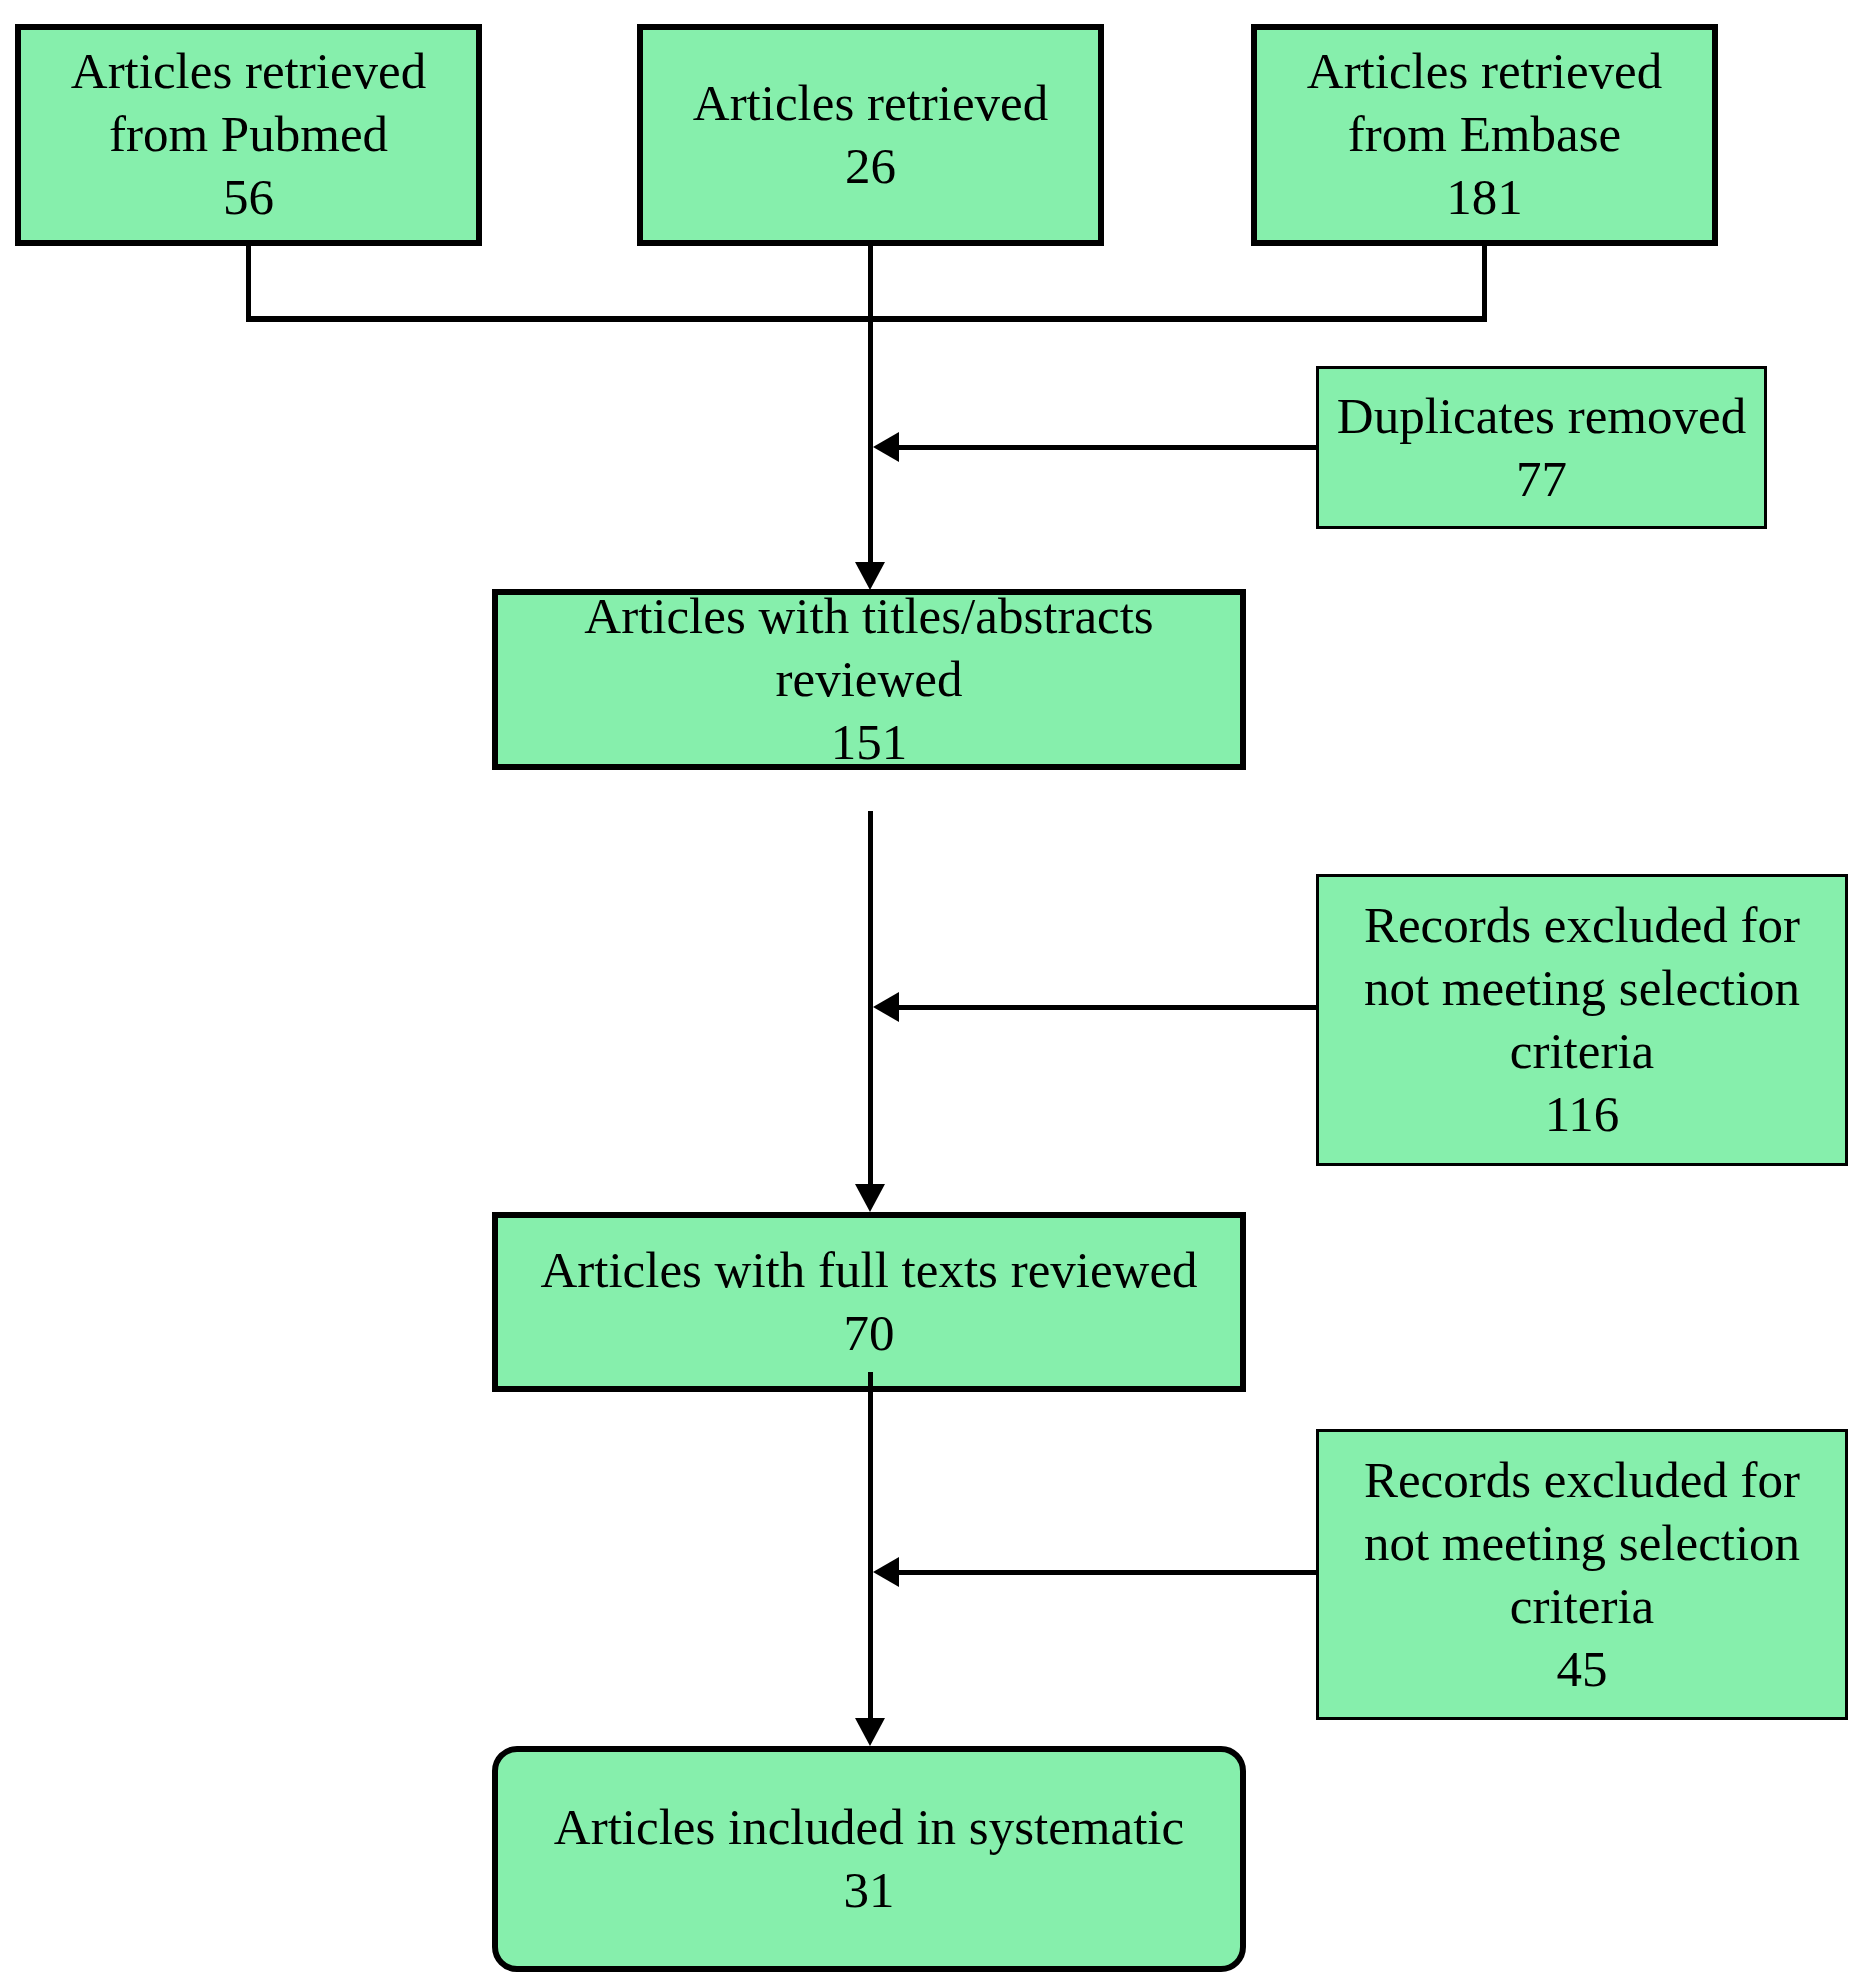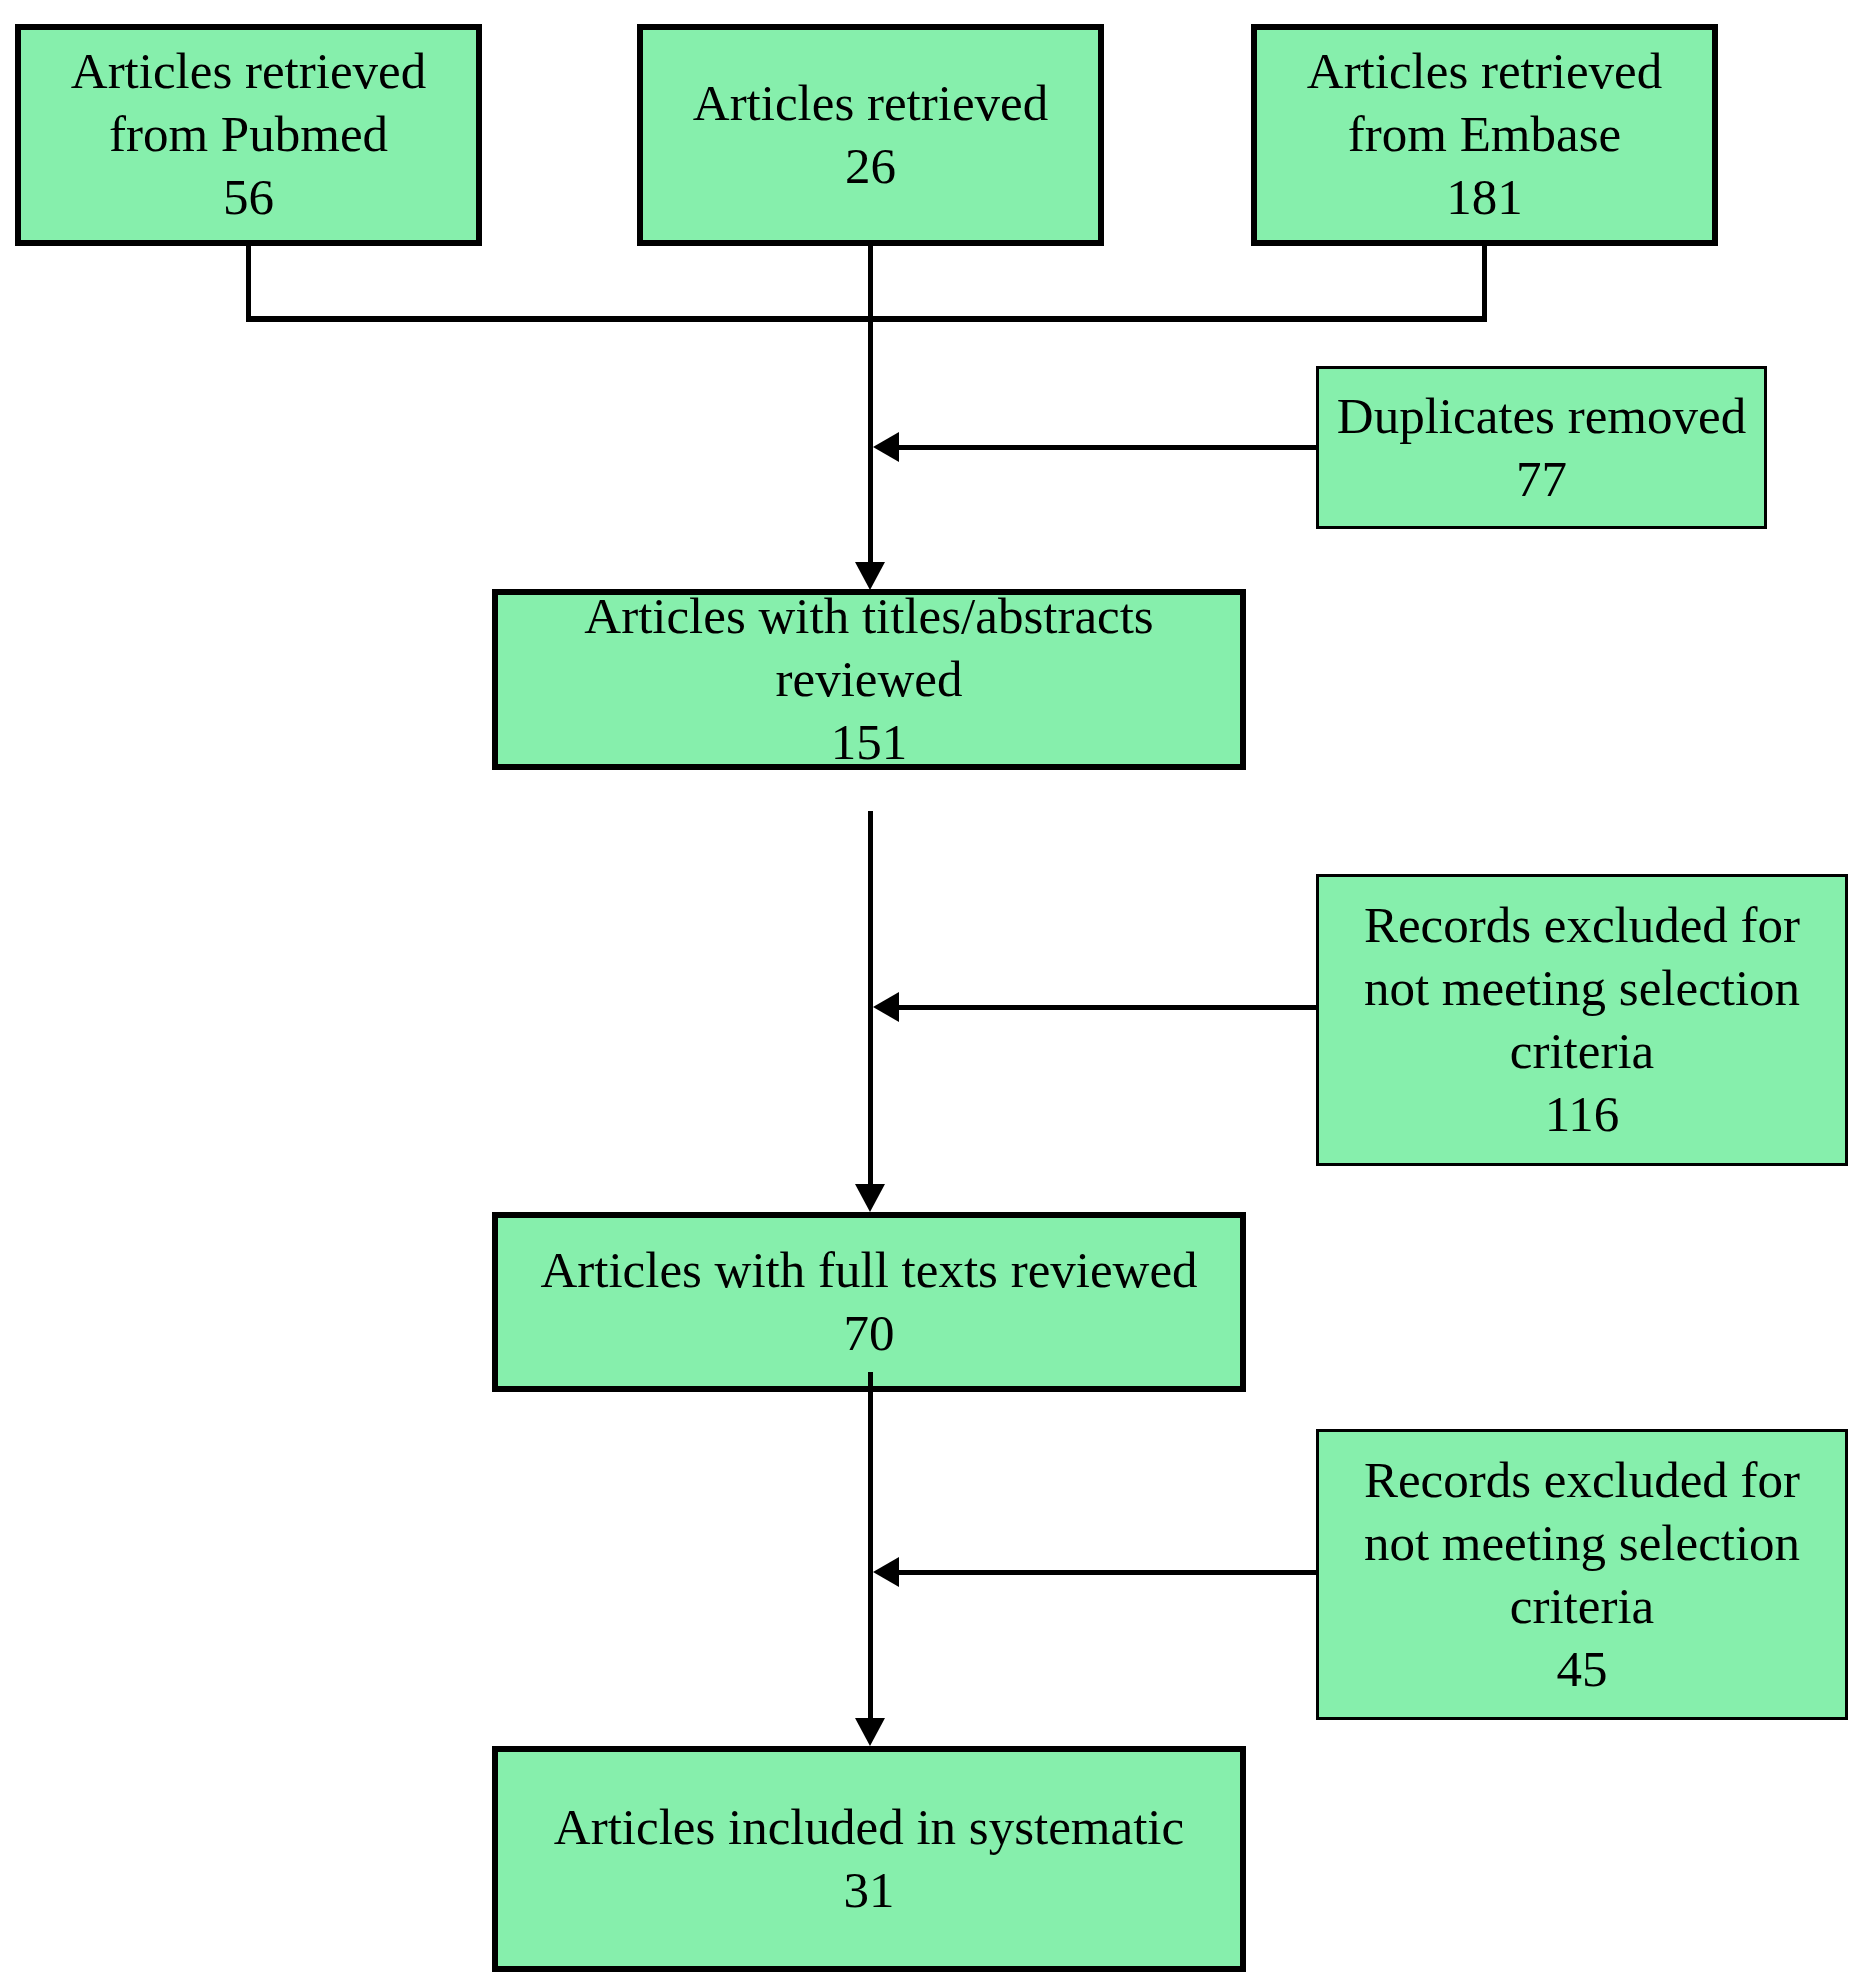--- a/index.html
+++ b/index.html
@@ -117,17 +117,17 @@
 
 <div class="hline" style="left:898px; top:1570px; width:418px; height:5px;"></div>
 <div class="arrow-left" style="left:873px; top:1557px;"></div>
 <div class="box side" style="left:1316px; top:1429px; width:532px; height:291px;">
   <div class="box-line">Records excluded for</div>
   <div class="box-line">not meeting selection</div>
   <div class="box-line">criteria</div>
   <div class="box-line">45</div>
 </div>
 
-<div class="box" style="left:492px; top:1746px; width:754px; height:226px;">
+<div class="box" style="left:492px; top:1746px; width:754px; height:226px;border-radius:25px;">
   <div class="box-line">Articles included in systematic</div>
   <div class="box-line">31</div>
 </div>
 
 
 </body></html>

